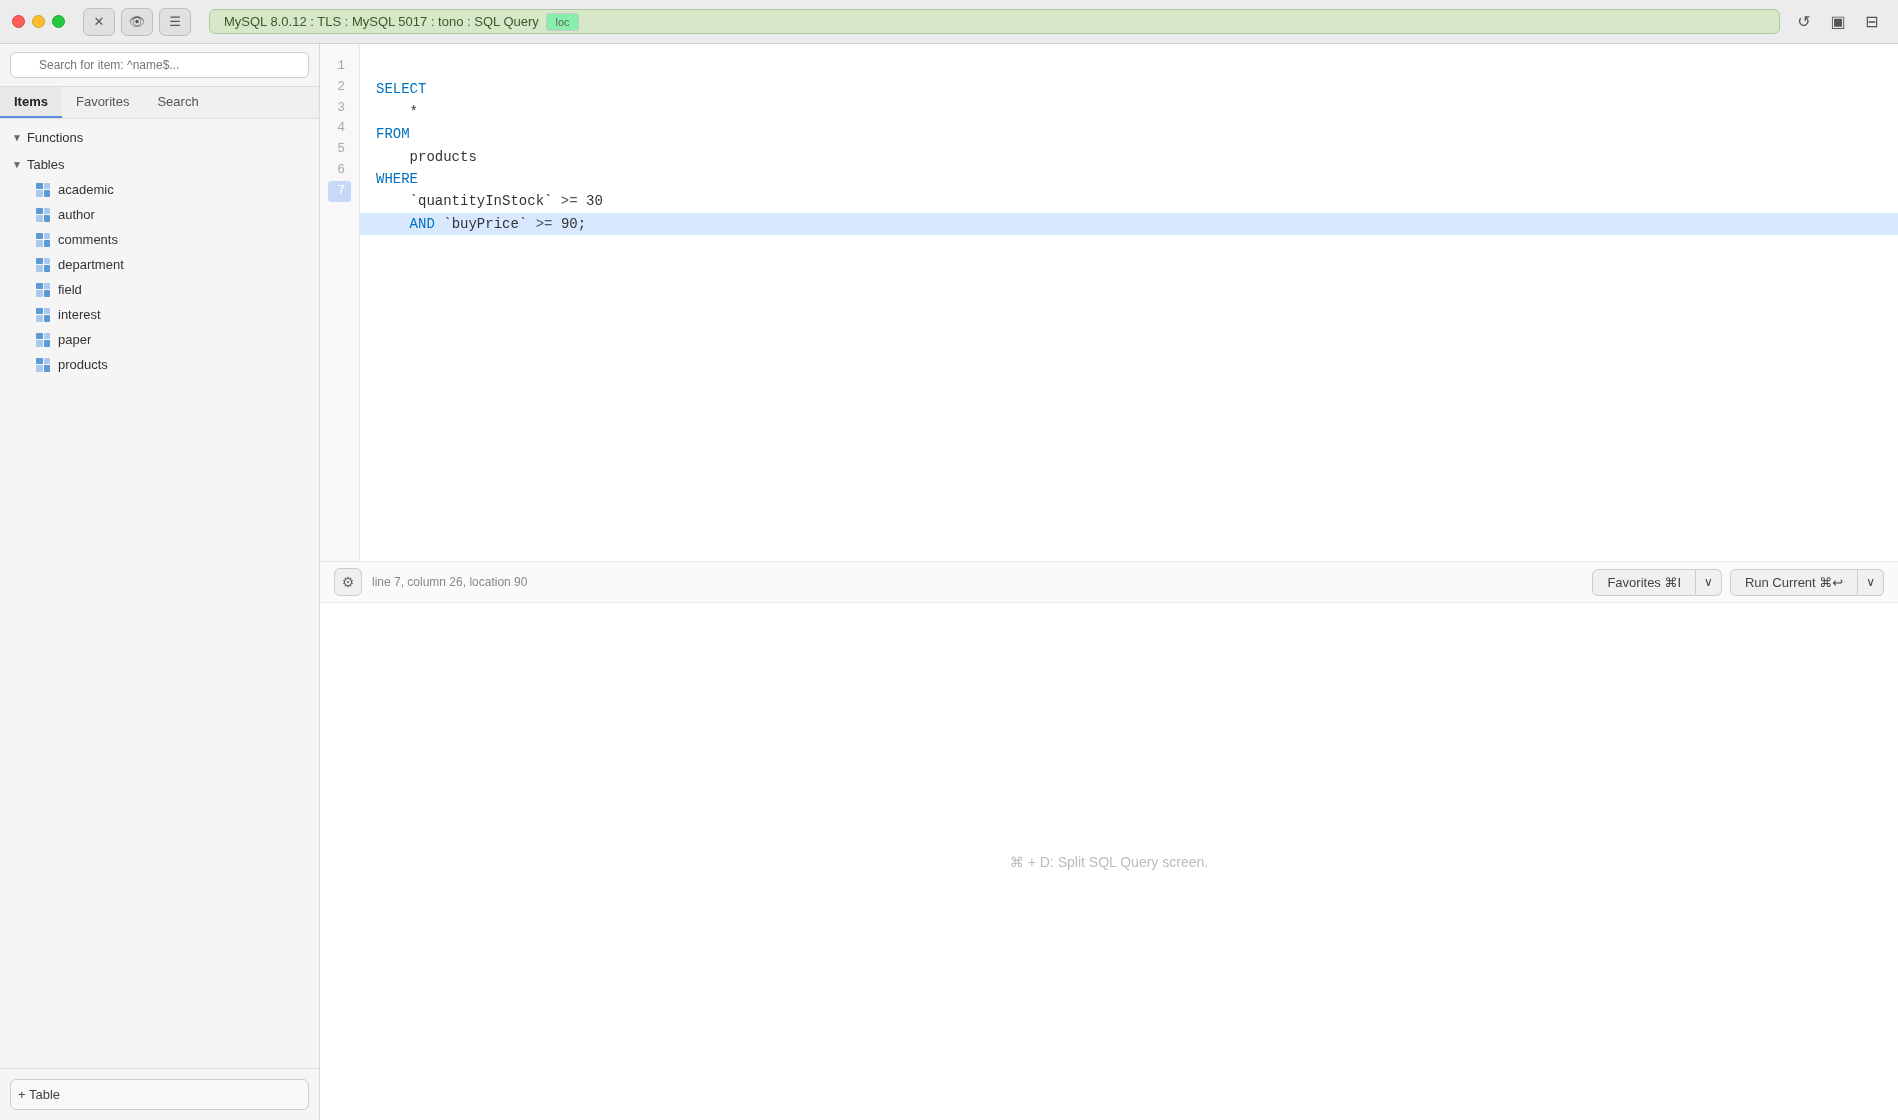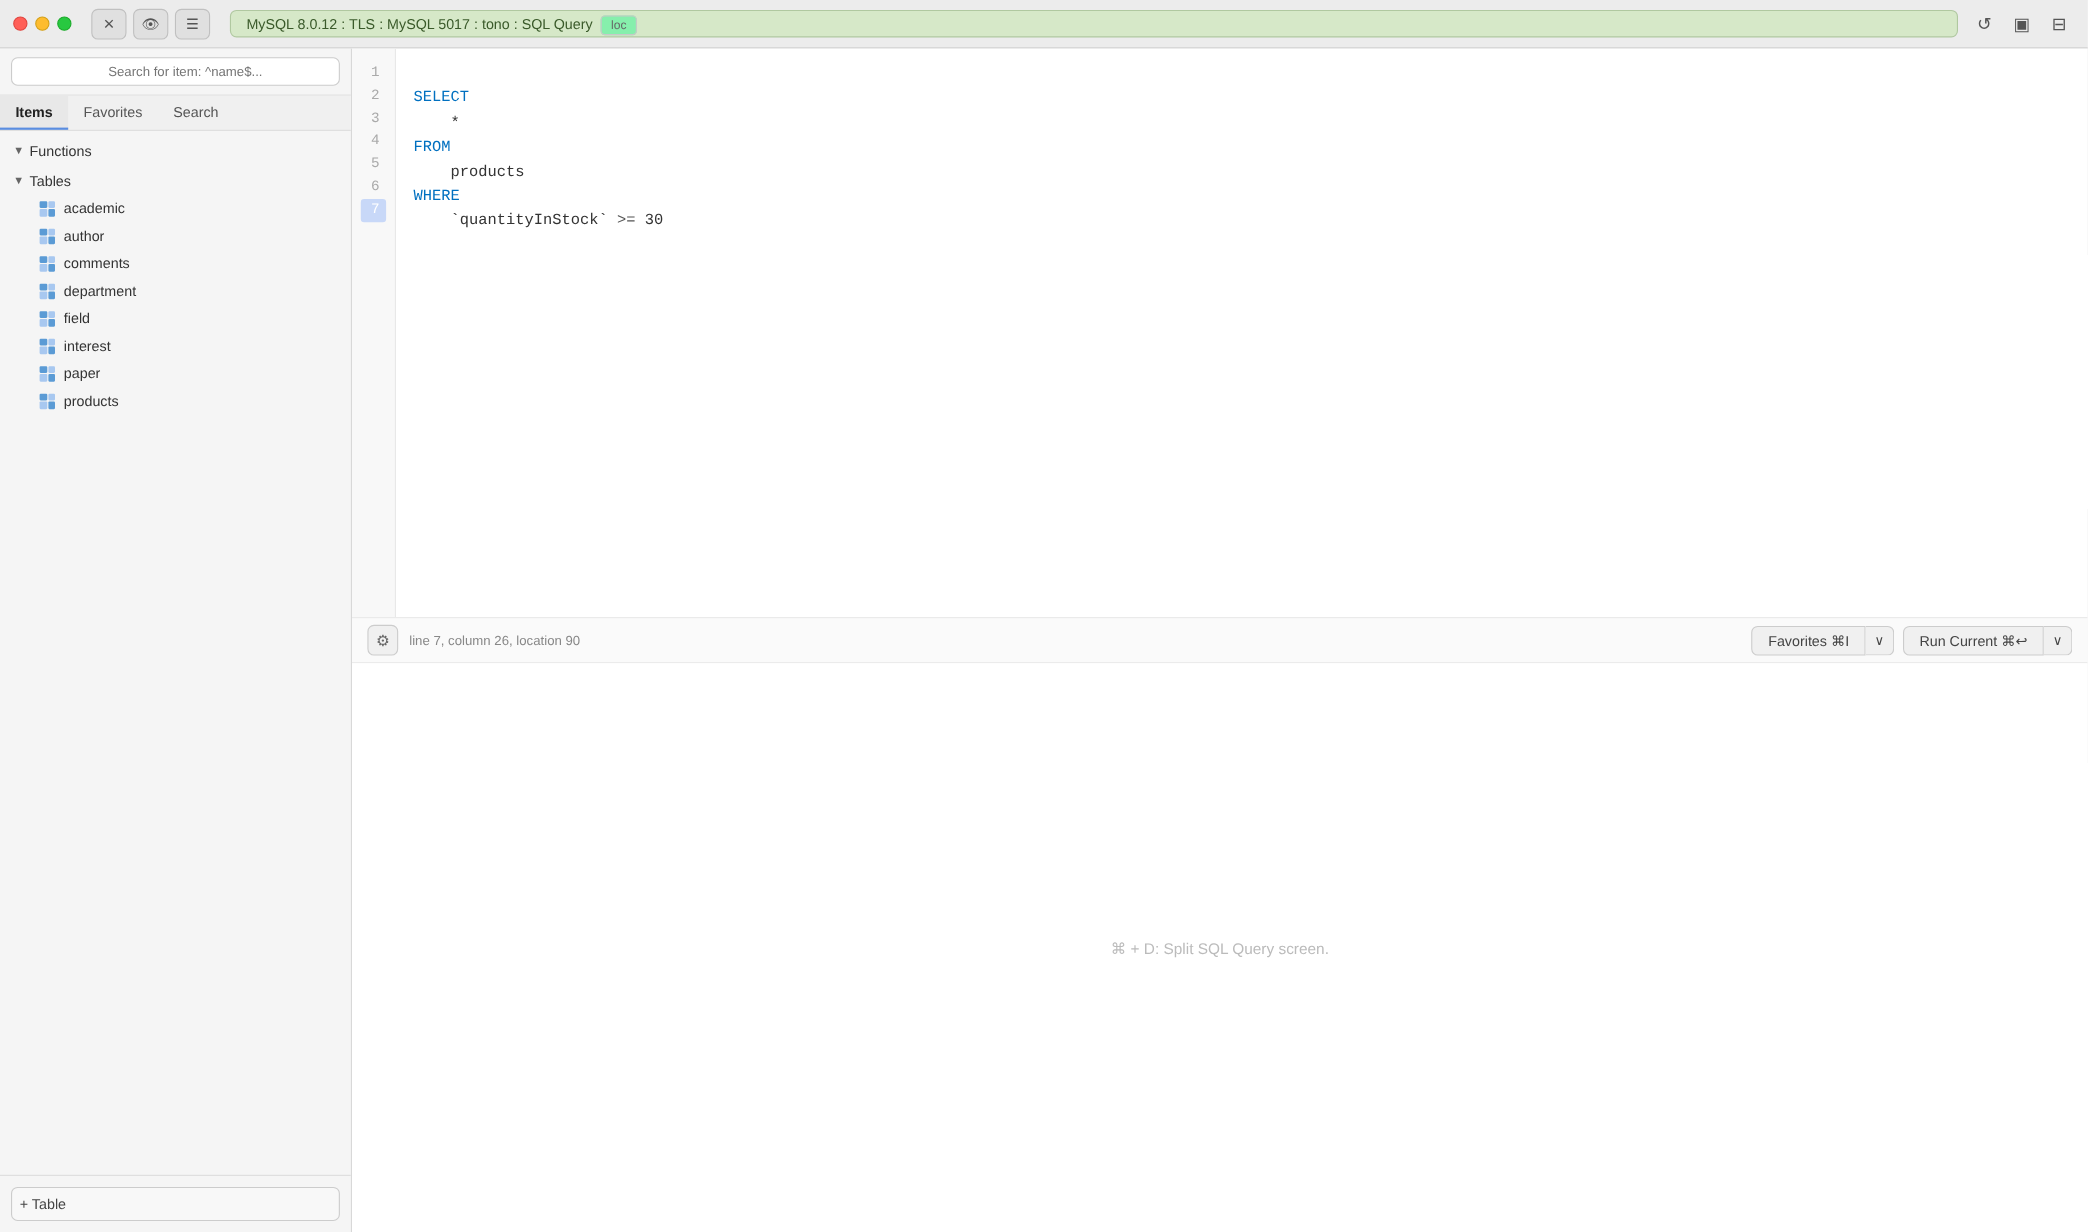--- a/index.html
+++ b/index.html
@@ -142,21 +142,20 @@
     .search-box {
       width: 100%;
       padding: 5px 10px 5px 28px;
       border: 1px solid #ccc;
       border-radius: 6px;
       background: #fff;
       font-size: 12px;
       color: #666;
       outline: none;
       position: relative;
-      text-align: center;
     }
     .search-wrapper {
       position: relative;
     }
     .search-icon-inner {
       position: absolute;
       left: 8px;
       top: 50%;
       transform: translateY(-50%);
       color: #aaa;
@@ -553,20 +552,21 @@
           <span class="line-num">6</span>
           <span class="line-num highlighted">7</span>
         </div>
         <div class="code-content">
 <span class="kw">SELECT</span>
     <span class="val">*</span>
 <span class="kw">FROM</span>
     <span class="identifier">products</span>
 <span class="kw">WHERE</span>
     <span class="identifier">`quantityInStock`</span> <span class="op">&gt;=</span> <span class="val">30</span>
+<span class="highlighted-line">    <span class="kw">AND</span> <span class="identifier">`buyPrice`</span> <span class="op">&gt;=</span> <span class="val">90;</span></span>
         </div>
       </div>
 
       <div class="editor-statusbar">
         <button class="gear-btn">⚙</button>
         <span class="status-text">line 7, column 26, location 90</span>
         <div class="statusbar-right">
           <div style="display:flex;">
             <button class="beautify-btn">Favorites ⌘I</button>
             <button class="beautify-dropdown">∨</button>

